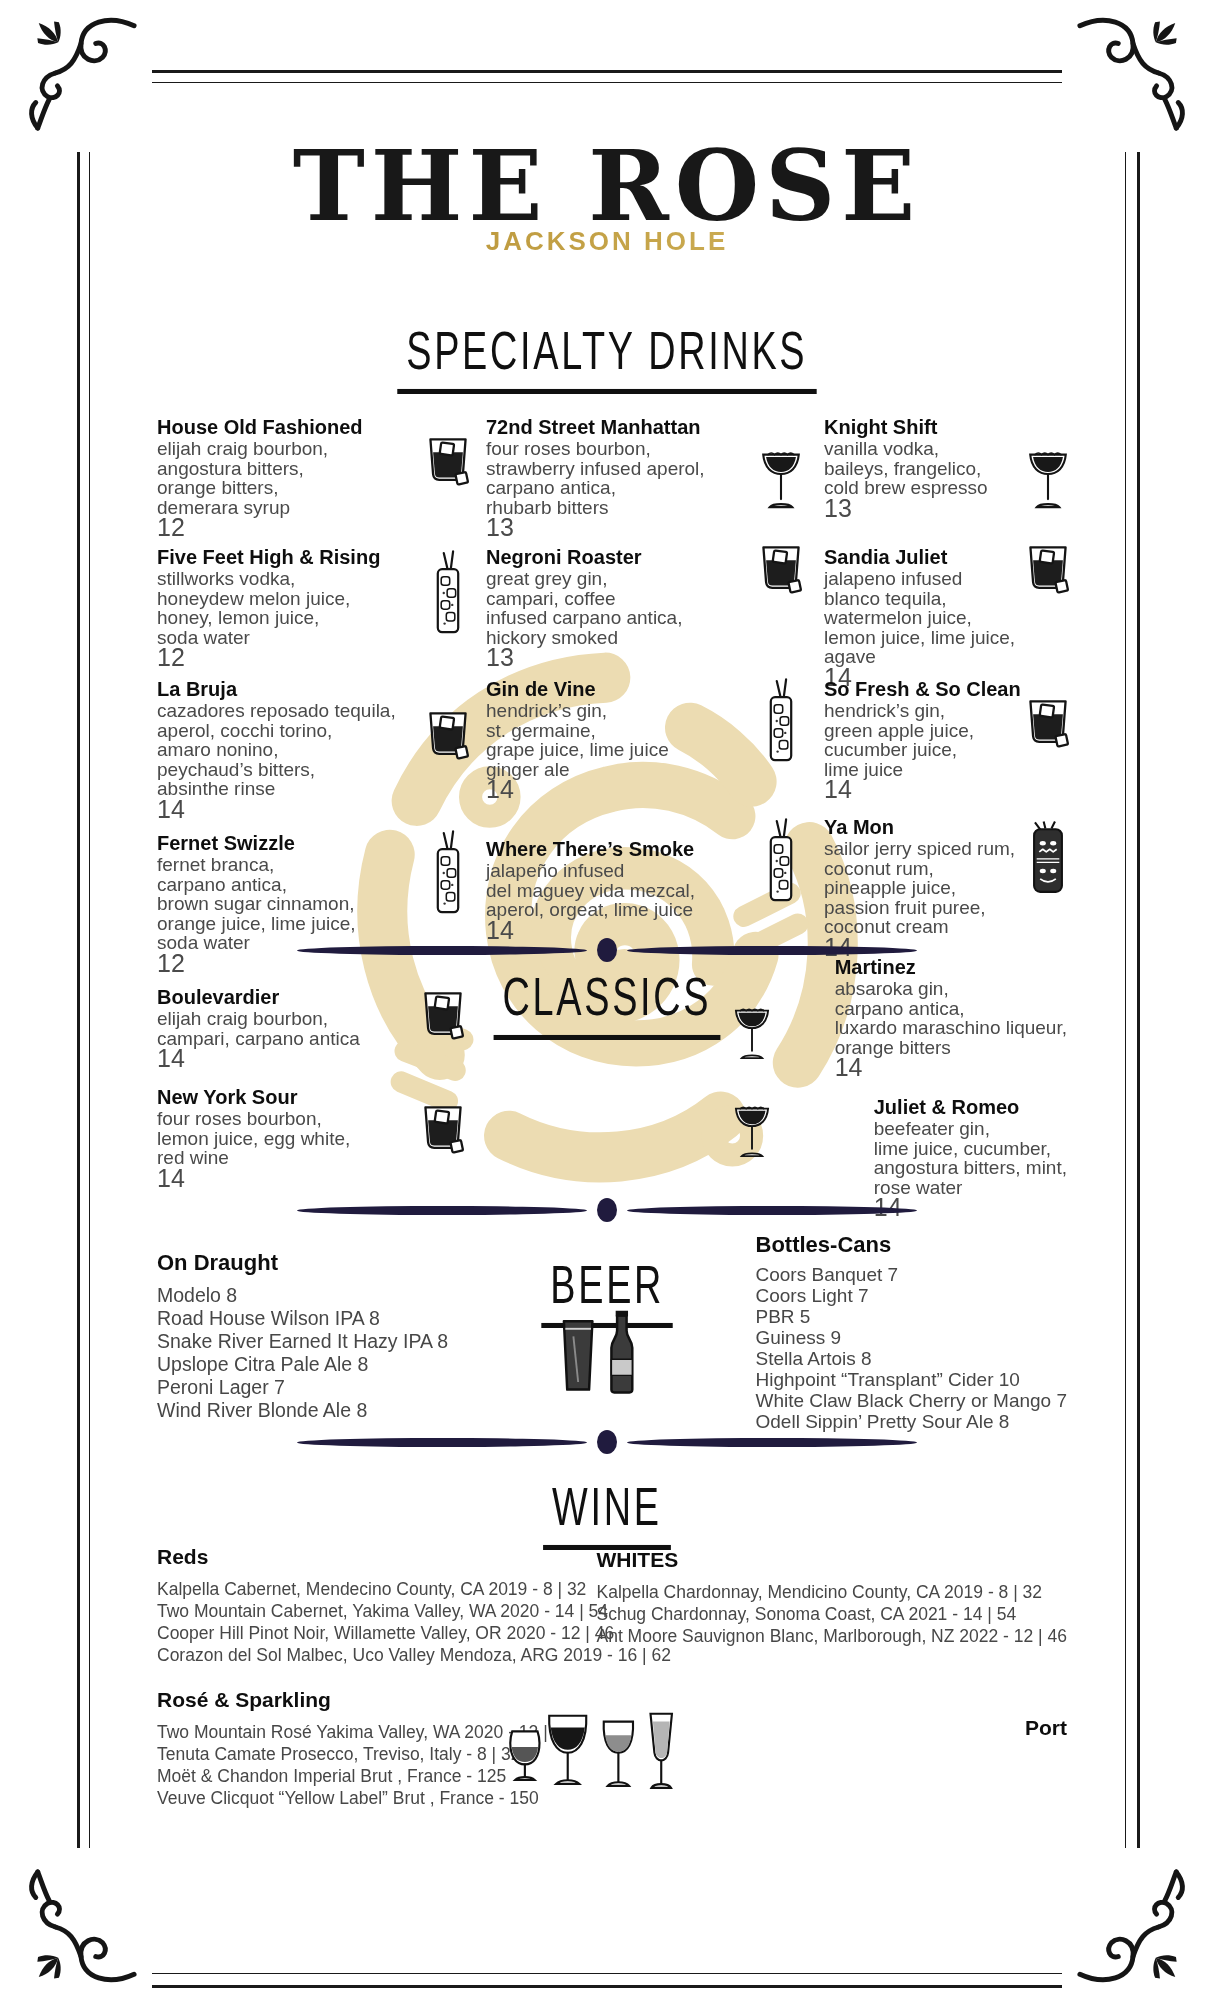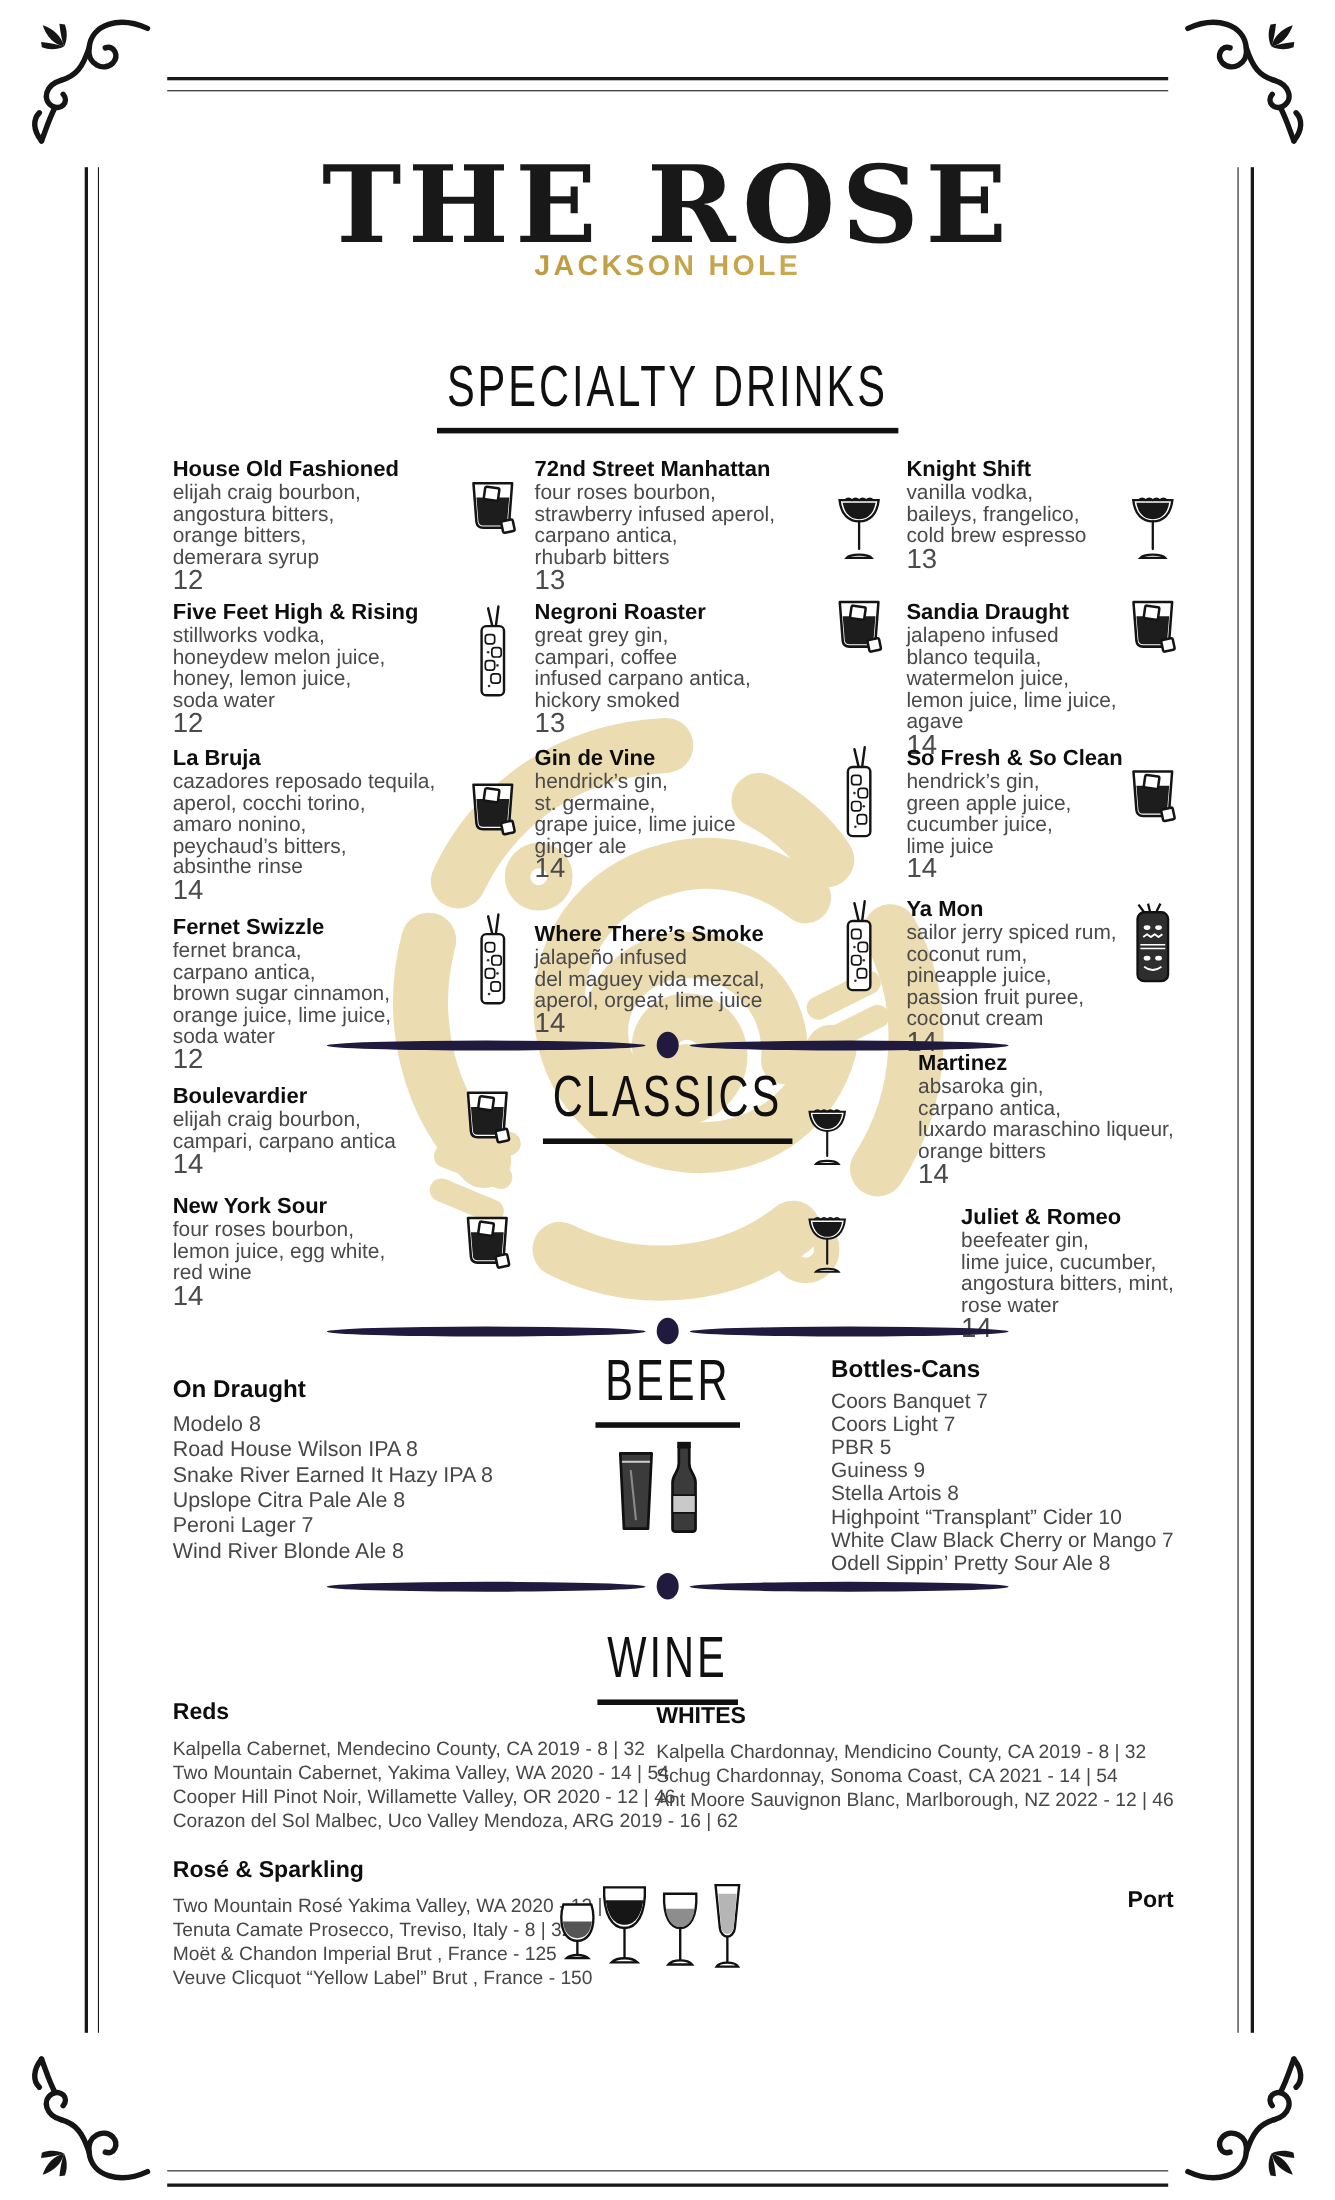--- a/index.html
+++ b/index.html
@@ -265,21 +265,21 @@
 infused carpano antica,
 hickory smoked</div>
         <div class="item-price">13</div>
       </div>
       <div class="g2 r2 icon-cell" style="margin-top:4px">
           <svg class="ic" width="46" height="55">
             <use href="#i-rocks-glass"></use>
           </svg>
         </div>
       <div class="c3 r2 txt-cell">
-        <div class="item-name">Sandia Draught</div>
+        <div class="item-name">Sandia Juliet</div>
         <div class="item-desc">jalapeno infused
 blanco tequila,
 watermelon juice,
 lemon juice, lime juice,
 agave</div>
         <div class="item-price">14</div>
       </div>
       <div class="g3 r2 icon-cell" style="margin-top:4px">
           <svg class="ic" width="46" height="55">
             <use href="#i-rocks-glass"></use>
@@ -419,21 +419,21 @@
 rose water</div>
       <div class="item-price">14</div>
     </div>
 
     <div class="abs divider" style="top:1198px">
         <span class="lens"></span>
         <span class="ddot"></span>
         <span class="lens"></span>
       </div>
 
-    <div class="abs section-head" style="top:1240px"><span>BEER</span></div>
+    <div class="abs section-head" style="top:1270px"><span>BEER</span></div>
 
     <div class="abs cl-left" style="top:1250px">
       <div class="sub-head">On Draught</div>
       <div class="beer-list">Modelo 8
 Road House Wilson IPA 8
 Snake River Earned It Hazy IPA 8
 Upslope Citra Pale Ale 8
 Peroni Lager 7
 Wind River Blonde Ale 8</div>
     </div>

